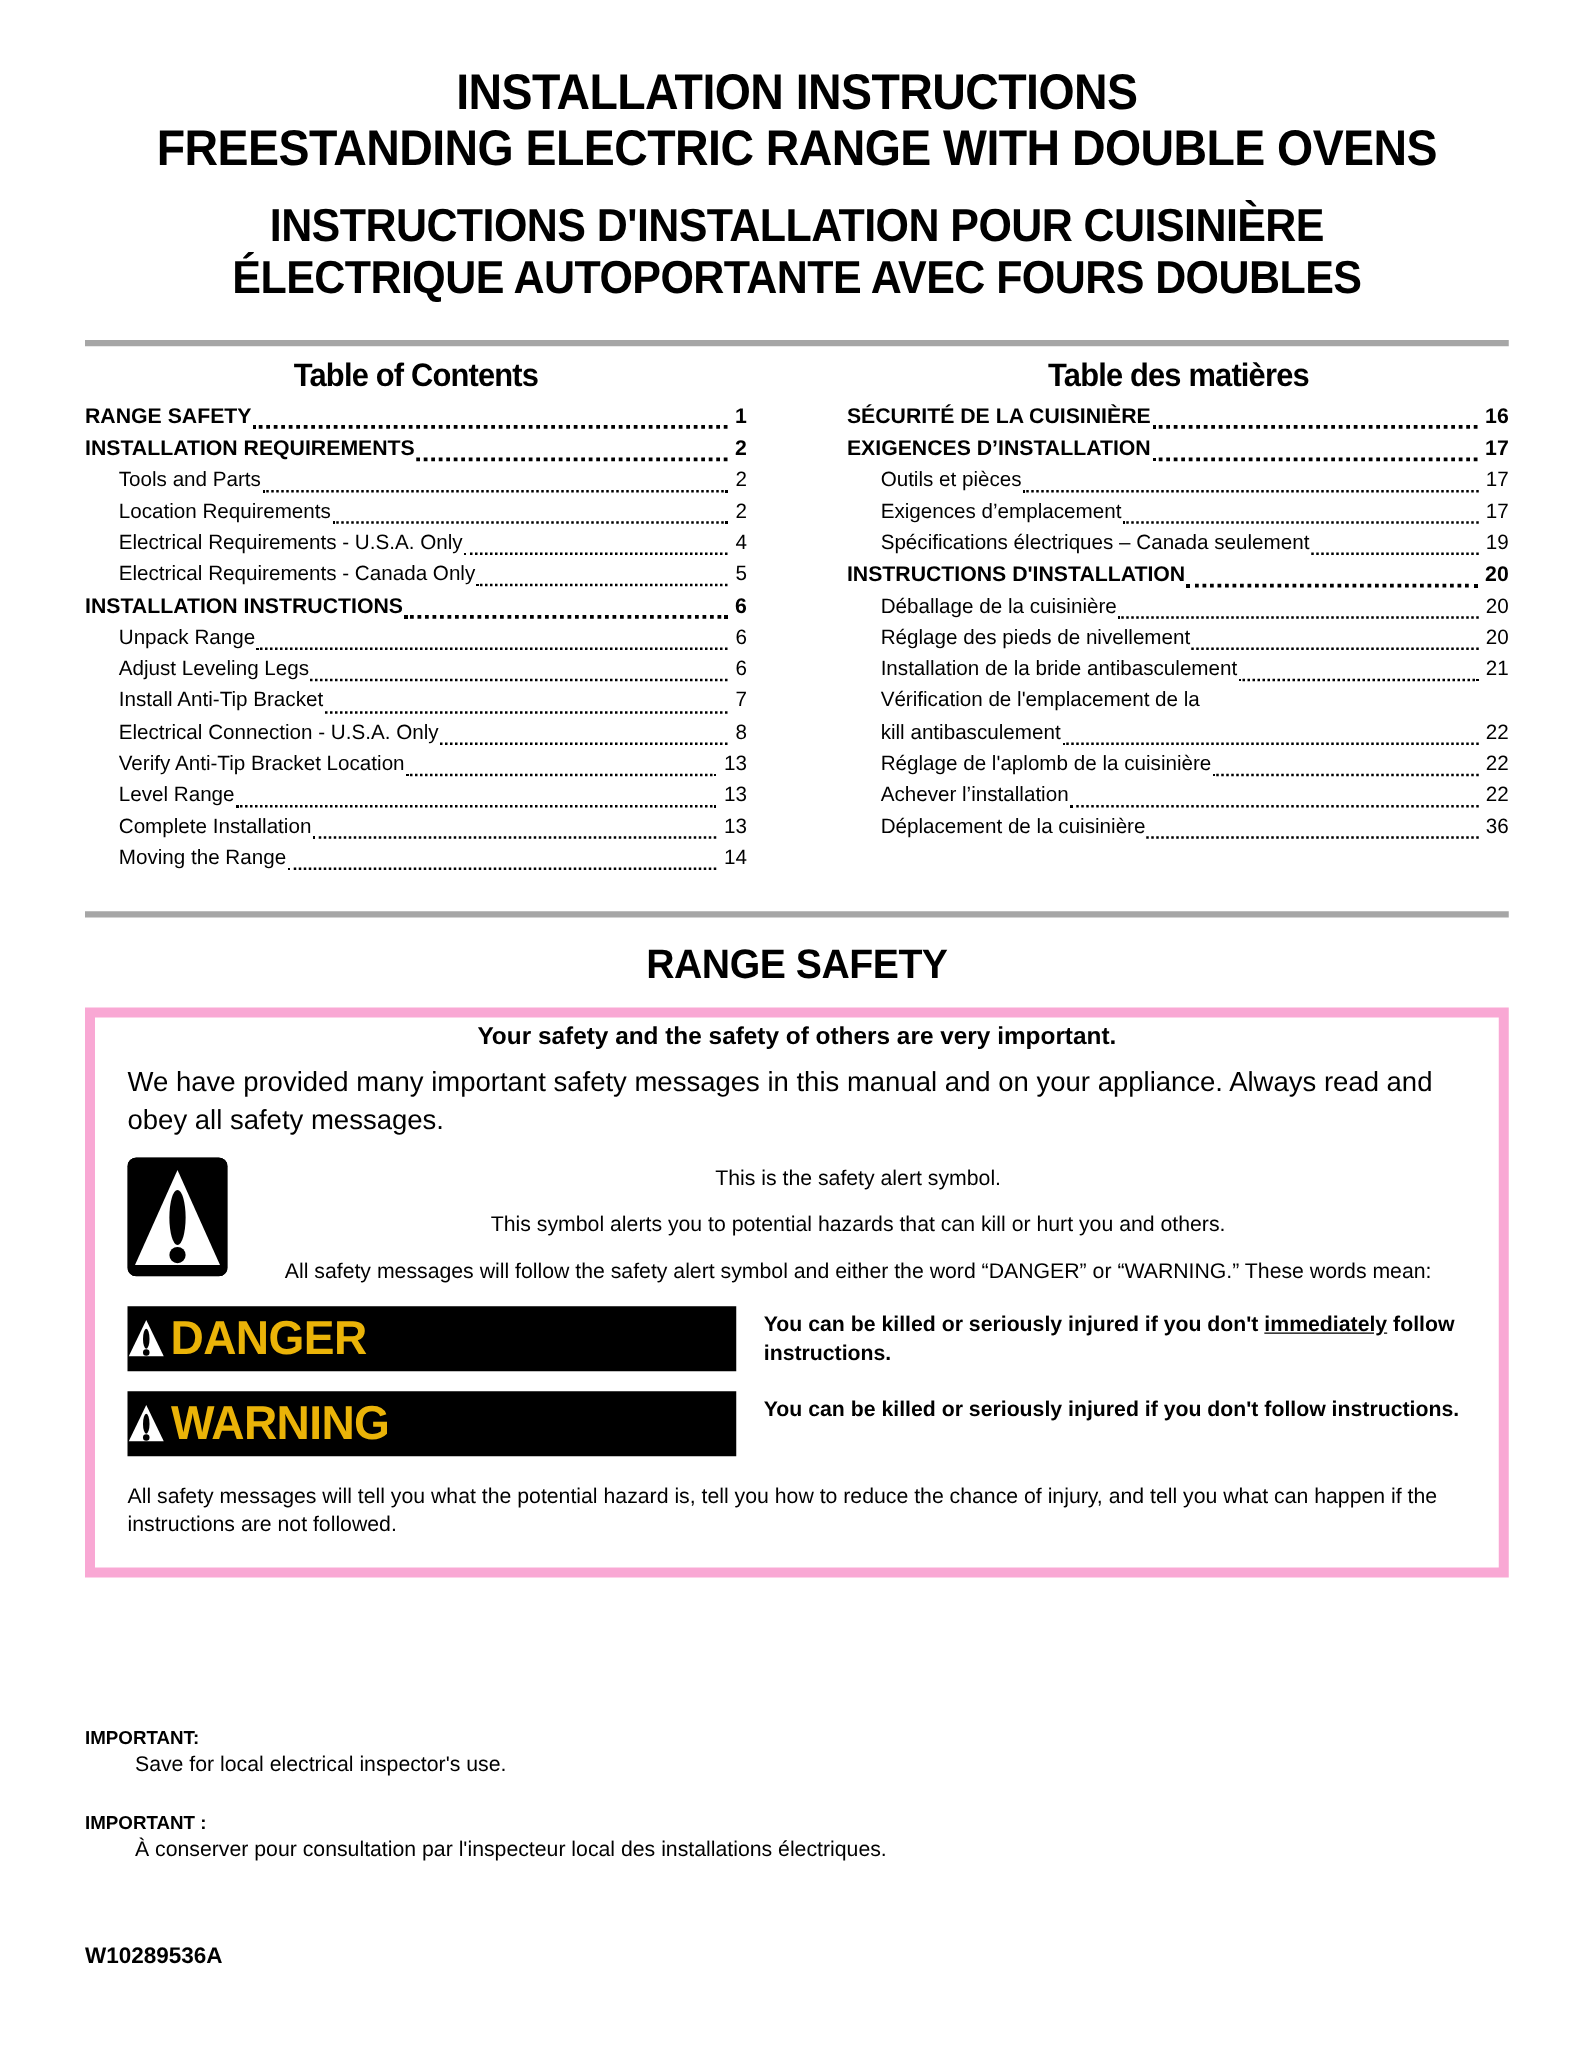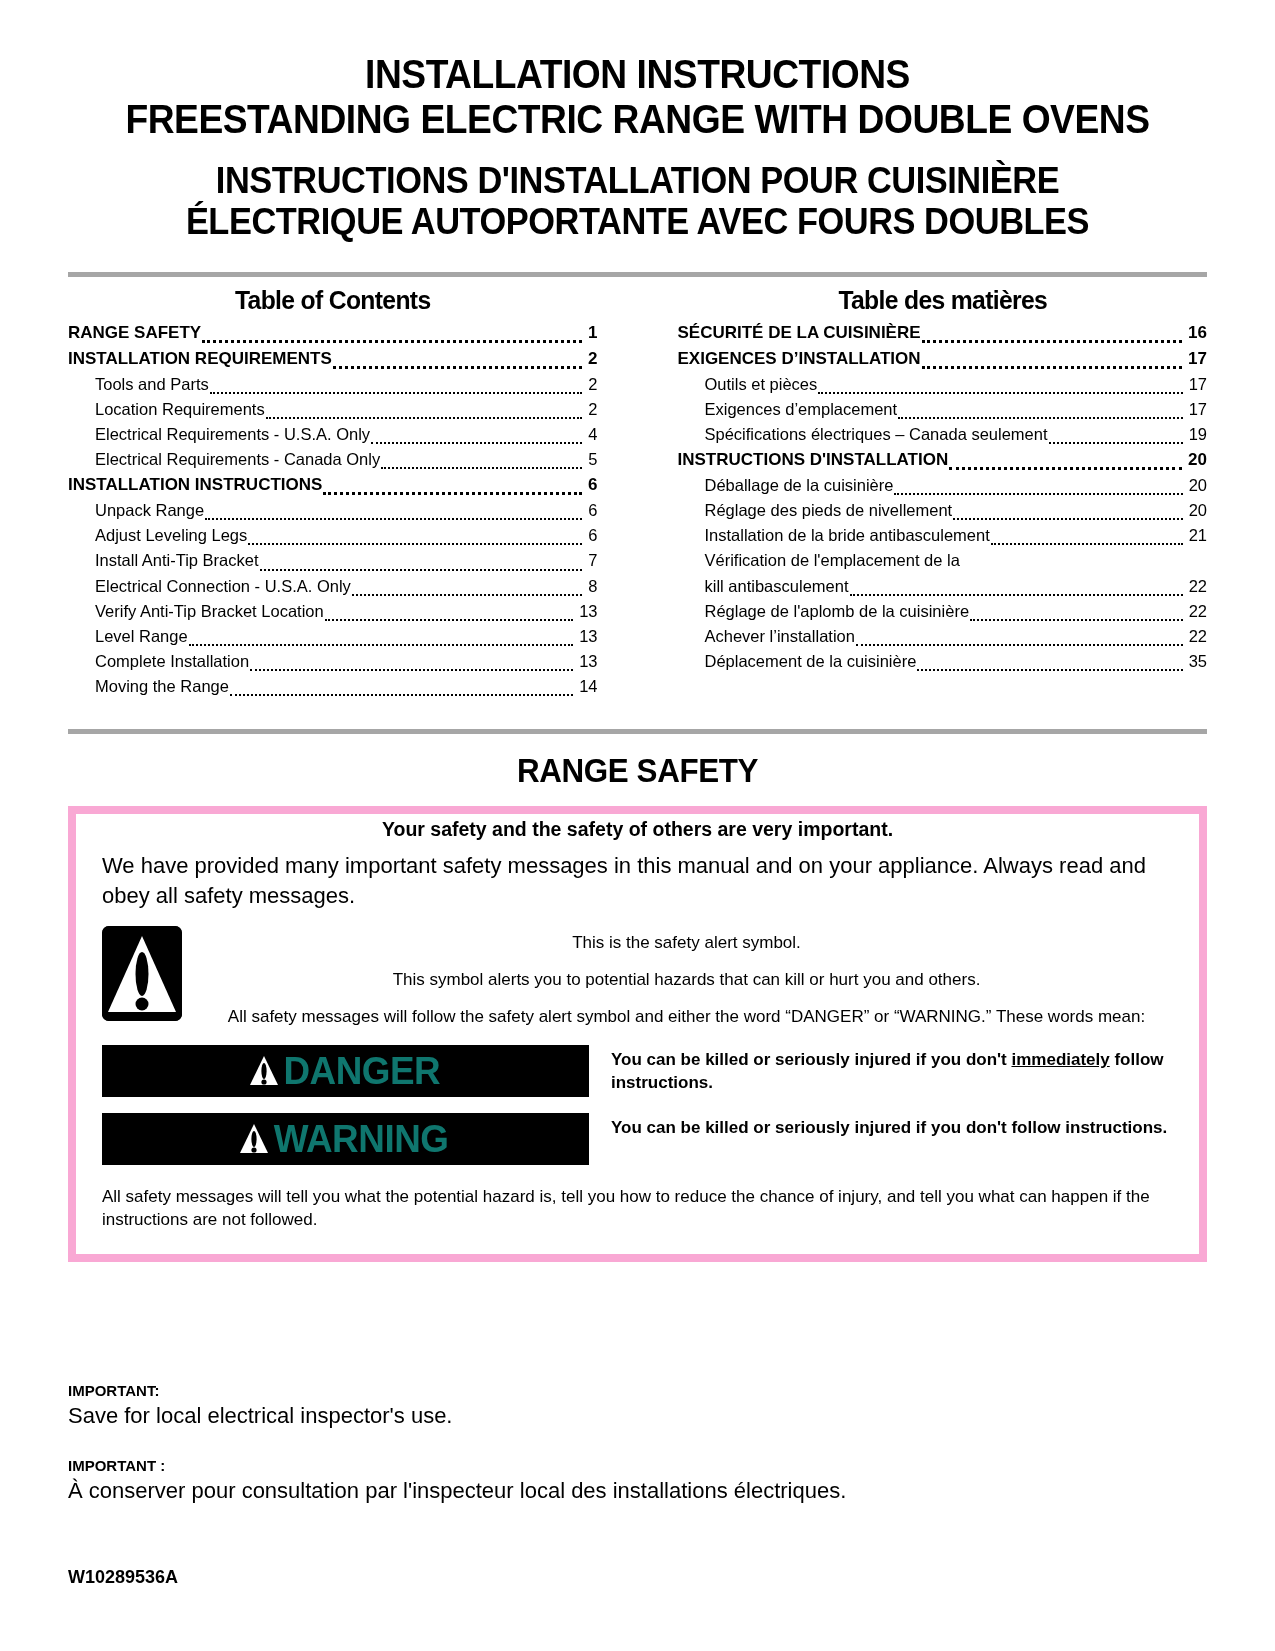--- a/index.html
+++ b/index.html
@@ -162,24 +162,23 @@
     display: flex;
     align-items: flex-start;
     gap: 22px;
     margin-top: 16px;
   }
   .signal-bar {
     flex: 0 0 auto;
     width: 487px;
     height: 52px;
     background: #000;
-    color: #0f766e;
+    color: #eab308;
     display: flex;
     align-items: center;
-    justify-content: center;
     gap: 2px;
   }
   .signal-bar .sig-tri { display: block; }
   .signal-word {
     font-size: 38px;
     font-weight: bold;
     letter-spacing: -0.5px;
     line-height: 1;
     transform: scaleX(0.97);
   }
@@ -201,22 +200,23 @@
   .notes {
     margin-top: 120px;
   }
   .note-block { margin-bottom: 26px; }
   .note-head {
     font-size: 15px;
     font-weight: bold;
     margin-bottom: 2px;
   }
   .note-body {
-    font-size: 22px;
+    font-size: 17px;
     line-height: 1.35;
+    margin-left: 40px;
   }
   .model-code {
     margin-top: 62px;
     font-size: 18px;
     font-weight: bold;
   }
 </style>
 </head>
 <body>
 
@@ -376,21 +376,21 @@
             <span class="toc-page">22</span>
           </div>
           <div class="toc-row level2">
             <span class="toc-label">Achever l’installation</span>
             <span class="dots"></span>
             <span class="toc-page">22</span>
           </div>
           <div class="toc-row level2">
             <span class="toc-label">Déplacement de la cuisinière</span>
             <span class="dots"></span>
-            <span class="toc-page">35</span>
+            <span class="toc-page">36</span>
           </div>
         </div>
     </div>
   </div>
 
   <div class="hrule black-thin"></div>
 
   <div class="section-title">RANGE SAFETY</div>
 
   <div class="safety-box">

